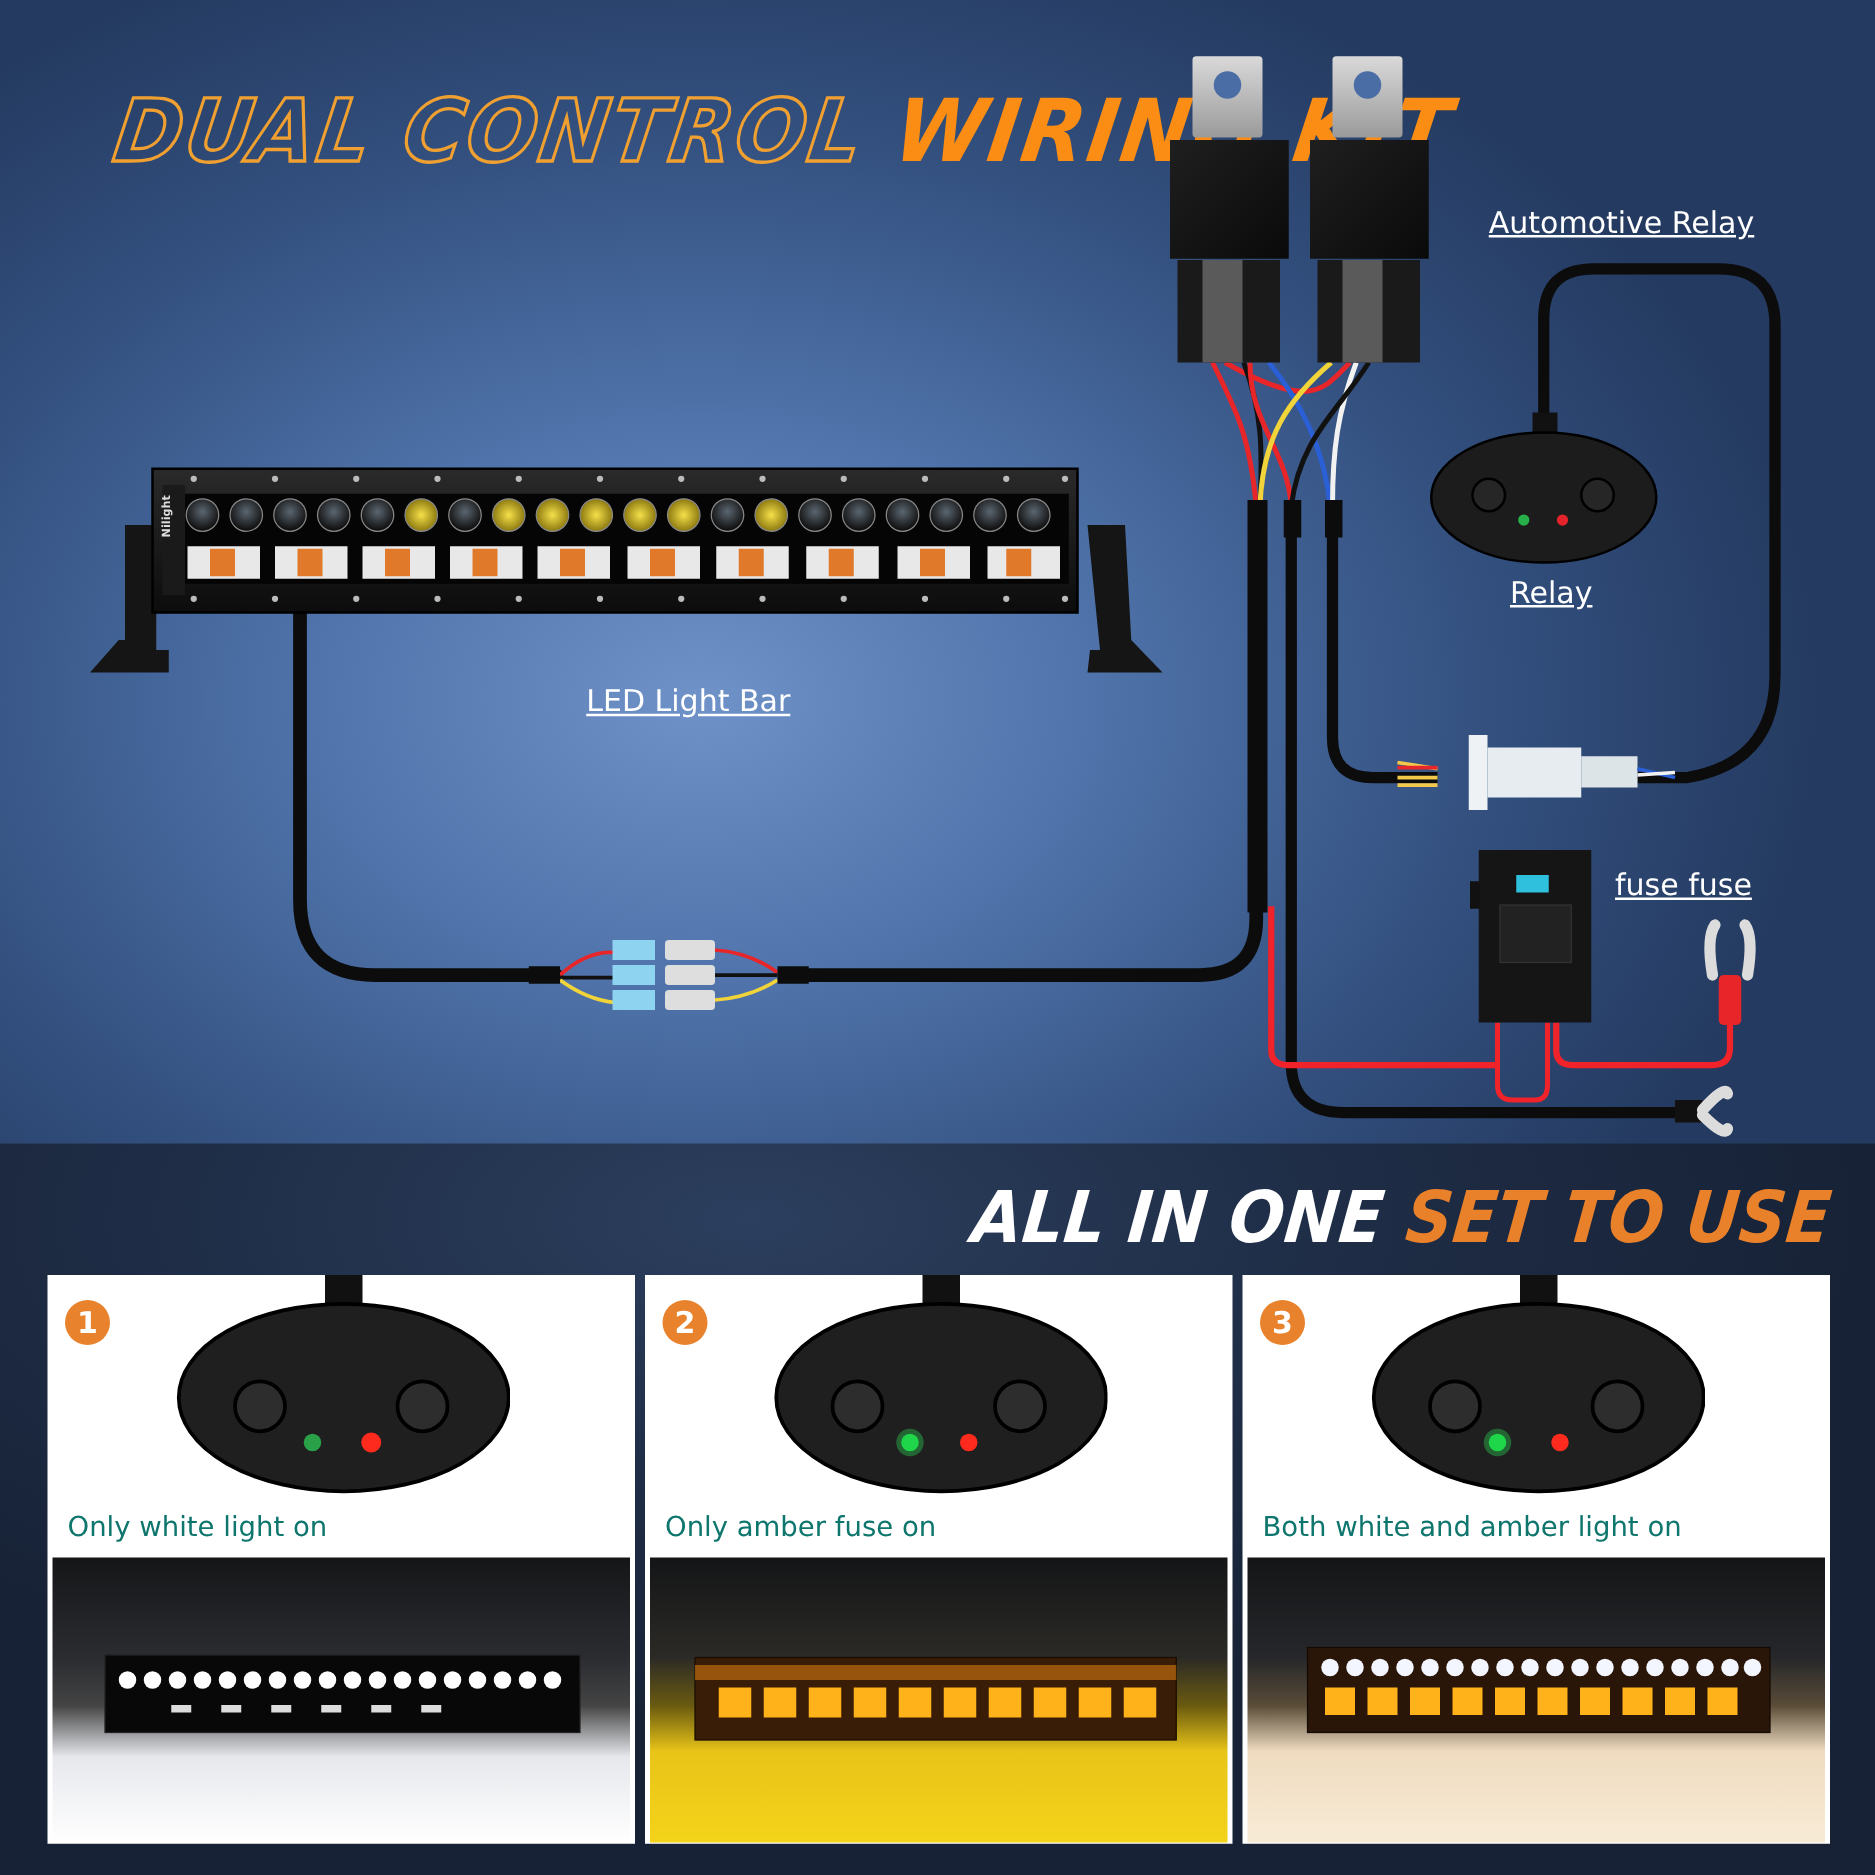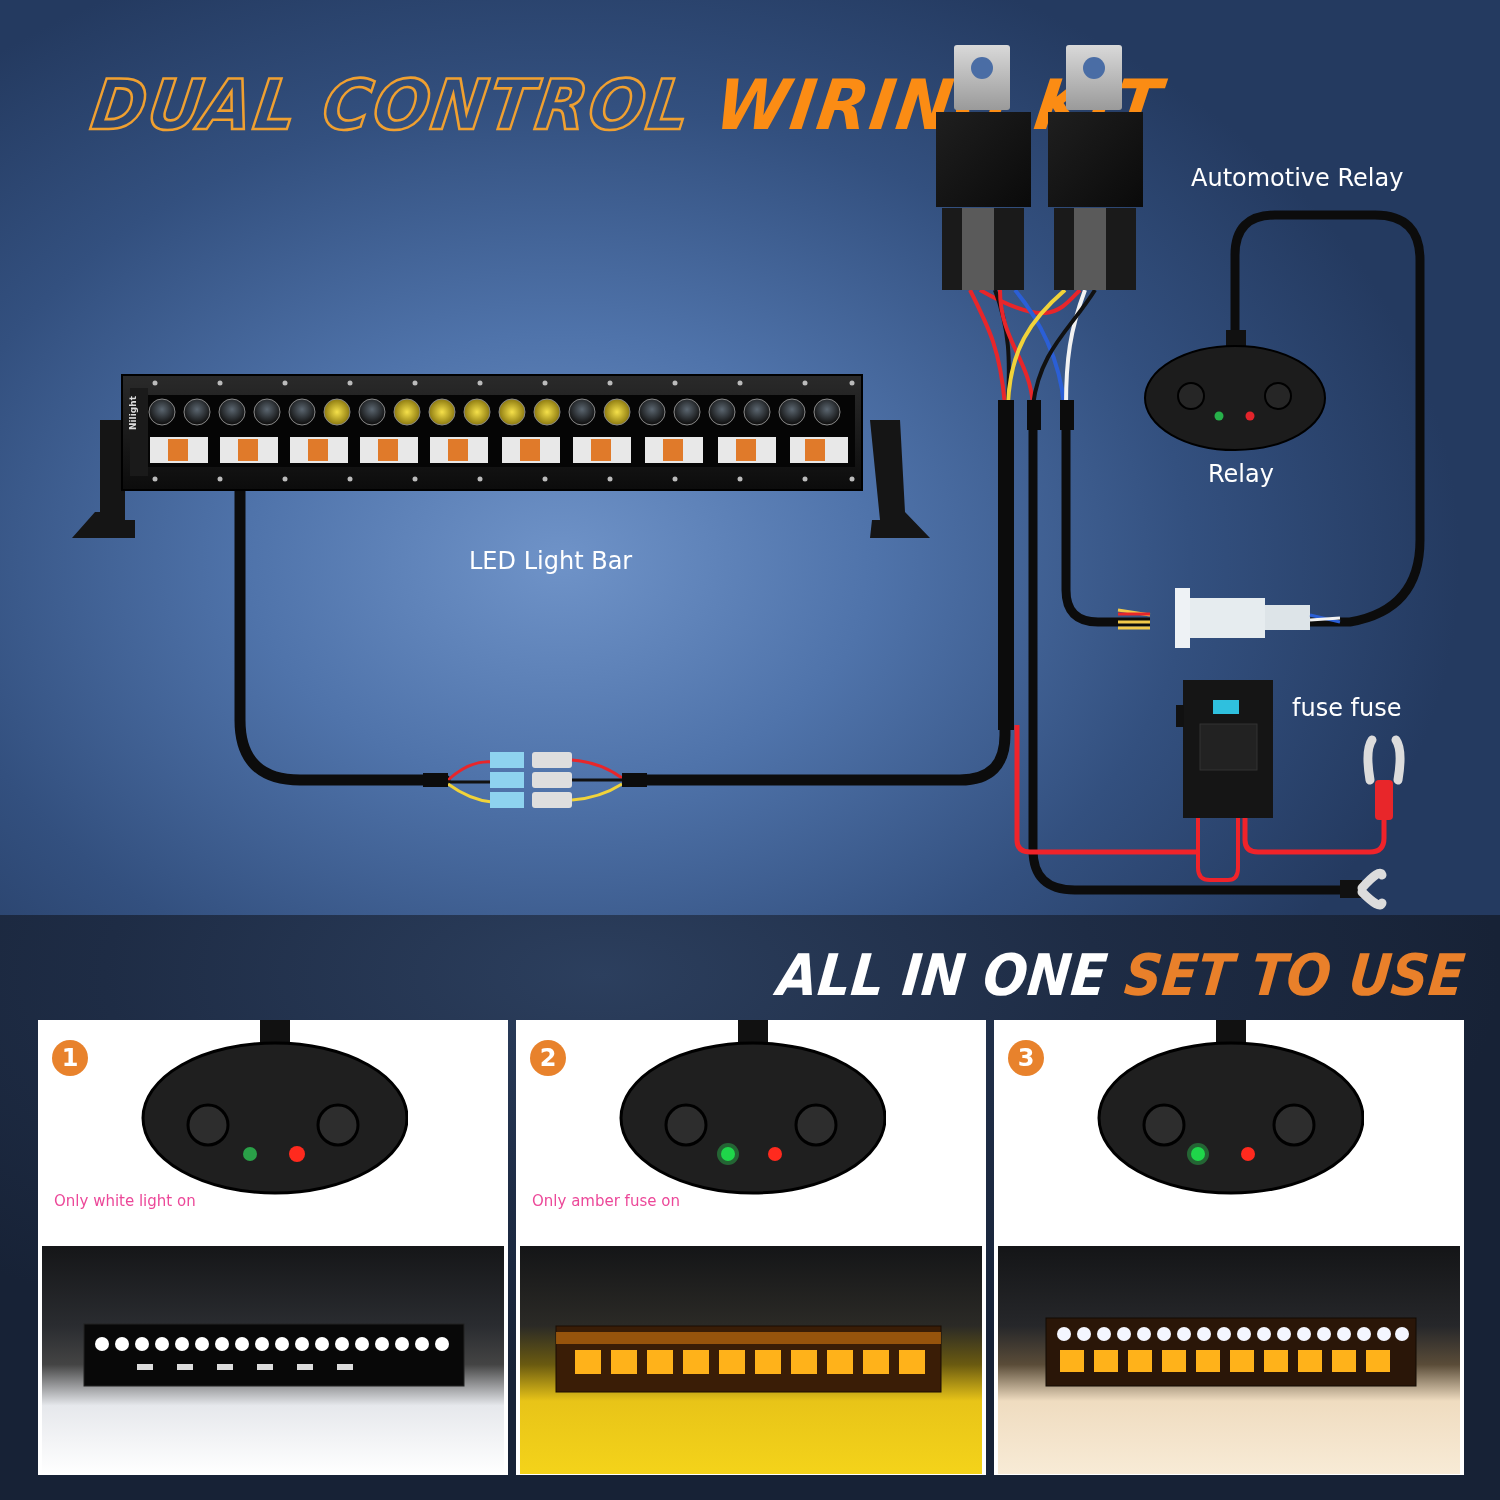--- a/index.html
+++ b/index.html
@@ -4,28 +4,28 @@
 <style>
   html, body { margin:0; padding:0; }
   body { width:1500px; height:1500px; overflow:hidden; font-family:"DejaVu Sans", sans-serif; background:#1b2940; position:relative; }
   .top { position:absolute; left:0; top:0; width:1500px; height:915px;
     background: radial-gradient(ellipse 900px 650px at 560px 560px, #6f93c8 0%, #4f73aa 35%, #33507f 70%, #243a60 100%); overflow:hidden; }
   .bottom { position:absolute; left:0; top:915px; width:1500px; height:585px;
     background: radial-gradient(ellipse 900px 400px at 600px 60px, #2c3f5e 0%, #1e2c45 55%, #172236 100%); }
   .title { position:absolute; left:92px; top:66px; font-family:"DejaVu Sans", sans-serif; font-weight:bold; font-style:italic; font-size:66px; letter-spacing:2px; line-height:80px; white-space:nowrap; transform:skewX(-8deg) scaleY(1.05); }
   .title .outline { color:transparent; -webkit-text-stroke:2.5px #f0a030; }
   .title .solid { color:#fb8c14; }
-  .label { position:absolute; color:#ffffff; font-family:"DejaVu Sans", sans-serif; font-size:24px; white-space:nowrap; }
+  .label { position:absolute; color:#ffffff; font-family:"DejaVu Sans", sans-serif; font-size:24px; white-space:nowrap;text-decoration:underline; }
   svg.wires { position:absolute; left:0; top:0; }
   .tagline { position:absolute; right:36px; top:945px; font-family:"DejaVu Sans", sans-serif; font-weight:bold; font-style:italic; font-size:52px; letter-spacing:0px; white-space:nowrap; transform:scaleY(1.1) skewX(-6deg); transform-origin:right; }
   .tagline .w { color:#ffffff; }
   .tagline .o { color:#e9802a; }
   .panel { position:absolute; top:1020px; width:470px; height:455px; background:#ffffff; }
   .panel .badge { position:absolute; left:14px; top:20px; width:36px; height:36px; border-radius:50%; background:#e8822c; color:#ffffff; font-weight:bold; font-size:24px; text-align:center; line-height:36px; }
-  .panel .caption { position:absolute; left:16px; top:172px; font-size:15px; color:#ec4899; white-space:nowrap; }
+  .panel .caption { position:absolute; left:16px; top:190px; font-size:22px; color:#0f766e; white-space:nowrap; }
   .panel .photo { position:absolute; left:4px; top:226px; width:462px; height:228px; overflow:hidden; }
   .switch { position:absolute; }
 </style>
 </head>
 <body>
 
 <div class="top">
 
   <div class="title">
     <span class="outline">DUAL CONTROL</span>
@@ -325,20 +325,21 @@
   <div class="badge">3</div>
   <svg class="switch" style="left:100px; top:0;" width="270" height="180">
     <rect x="122" y="0" width="30" height="38" fill="#111"></rect>
     <ellipse cx="137" cy="98" rx="132" ry="75" fill="#1f1f1f" stroke="#000" stroke-width="3"></ellipse>
     <circle cx="70" cy="105" r="20" fill="#2d2d2d" stroke="#000" stroke-width="3"></circle>
     <circle cx="200" cy="105" r="20" fill="#2d2d2d" stroke="#000" stroke-width="3"></circle>
     <circle cx="104" cy="134" r="11" fill="#2ee85c" opacity="0.35"></circle>
     <circle cx="104" cy="134" r="7" fill="#1fd64a"></circle>
     <circle cx="154" cy="134" r="7" fill="#ff2a1e"></circle>
   </svg>
+  <div class="caption">Both white and amber light on</div>
   <div class="photo" style="background:linear-gradient(#141517 0%, #26272a 35%, #5a4c38 52%, #efdcc0 68%, #f8ebd6 100%);">
     <svg width="462" height="228">
       <rect x="48" y="72" width="370" height="68" fill="#2a1608" stroke="#120a02"></rect>
       <g fill="#f4f6ff">
         <circle cx="66" cy="88" r="7"></circle>
           <circle cx="86" cy="88" r="7"></circle>
           <circle cx="106" cy="88" r="7"></circle>
           <circle cx="126" cy="88" r="7"></circle>
           <circle cx="146" cy="88" r="7"></circle>
           <circle cx="166" cy="88" r="7"></circle>

